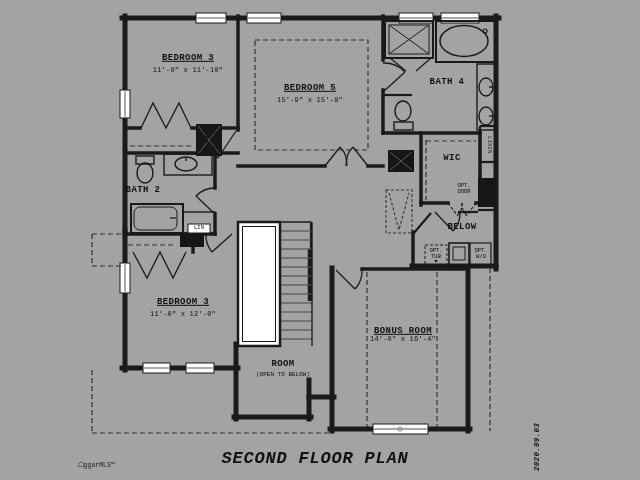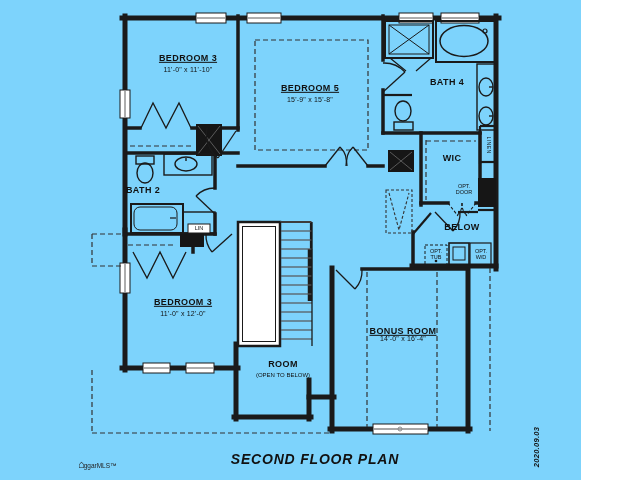--- a/index.html
+++ b/index.html
@@ -1,26 +1,26 @@
 <!DOCTYPE html>
 <html><head>
 <meta charset="utf-8">
 <style>
   html,body{margin:0;padding:0;background:#fff;}
-  #plan{position:relative;width:581px;height:480px;background:#7dd3fc;overflow:hidden;
-        font-family:Liberation Sans, sans-serif;color:#111;}
+  #plan{position:relative;width:640px;height:480px;background:#a3a3a3;overflow:hidden;
+        font-family:Liberation Mono, monospace;color:#111;}
   #plan svg{position:absolute;left:0;top:0;}
   .lbl{position:absolute;transform:translate(-50%,-50%);text-align:center;white-space:nowrap;
        color:#111;line-height:1.15;}
   .room-name{font-size:9px;font-weight:bold;letter-spacing:.4px;}
   .room-name.ul{text-decoration:underline;}
   .room-dims{font-size:7px;letter-spacing:.2px;}
   .tiny{font-size:5.5px;line-height:1.1;white-space:pre-line;}
   .vert{transform:translate(-50%,-50%) rotate(90deg);font-size:5px;letter-spacing:.5px;}
-  .title{font-size:14px;font-weight:bold;font-style:italic;letter-spacing:.8px;}
+  .title{font-size:17px;font-weight:bold;font-style:italic;letter-spacing:.8px;}
   .date{transform:translate(-50%,-50%) rotate(-90deg);font-size:7.5px;font-weight:bold;
         font-style:italic;letter-spacing:.3px;}
   .logo{position:absolute;left:78px;top:459px;font-size:6.5px;color:#222;display:flex;align-items:flex-end;}
   .logo .house{font-size:11px;line-height:10px;margin-right:-1px;}
 </style>
 </head>
 <body>
 
 <div id="plan">
 

